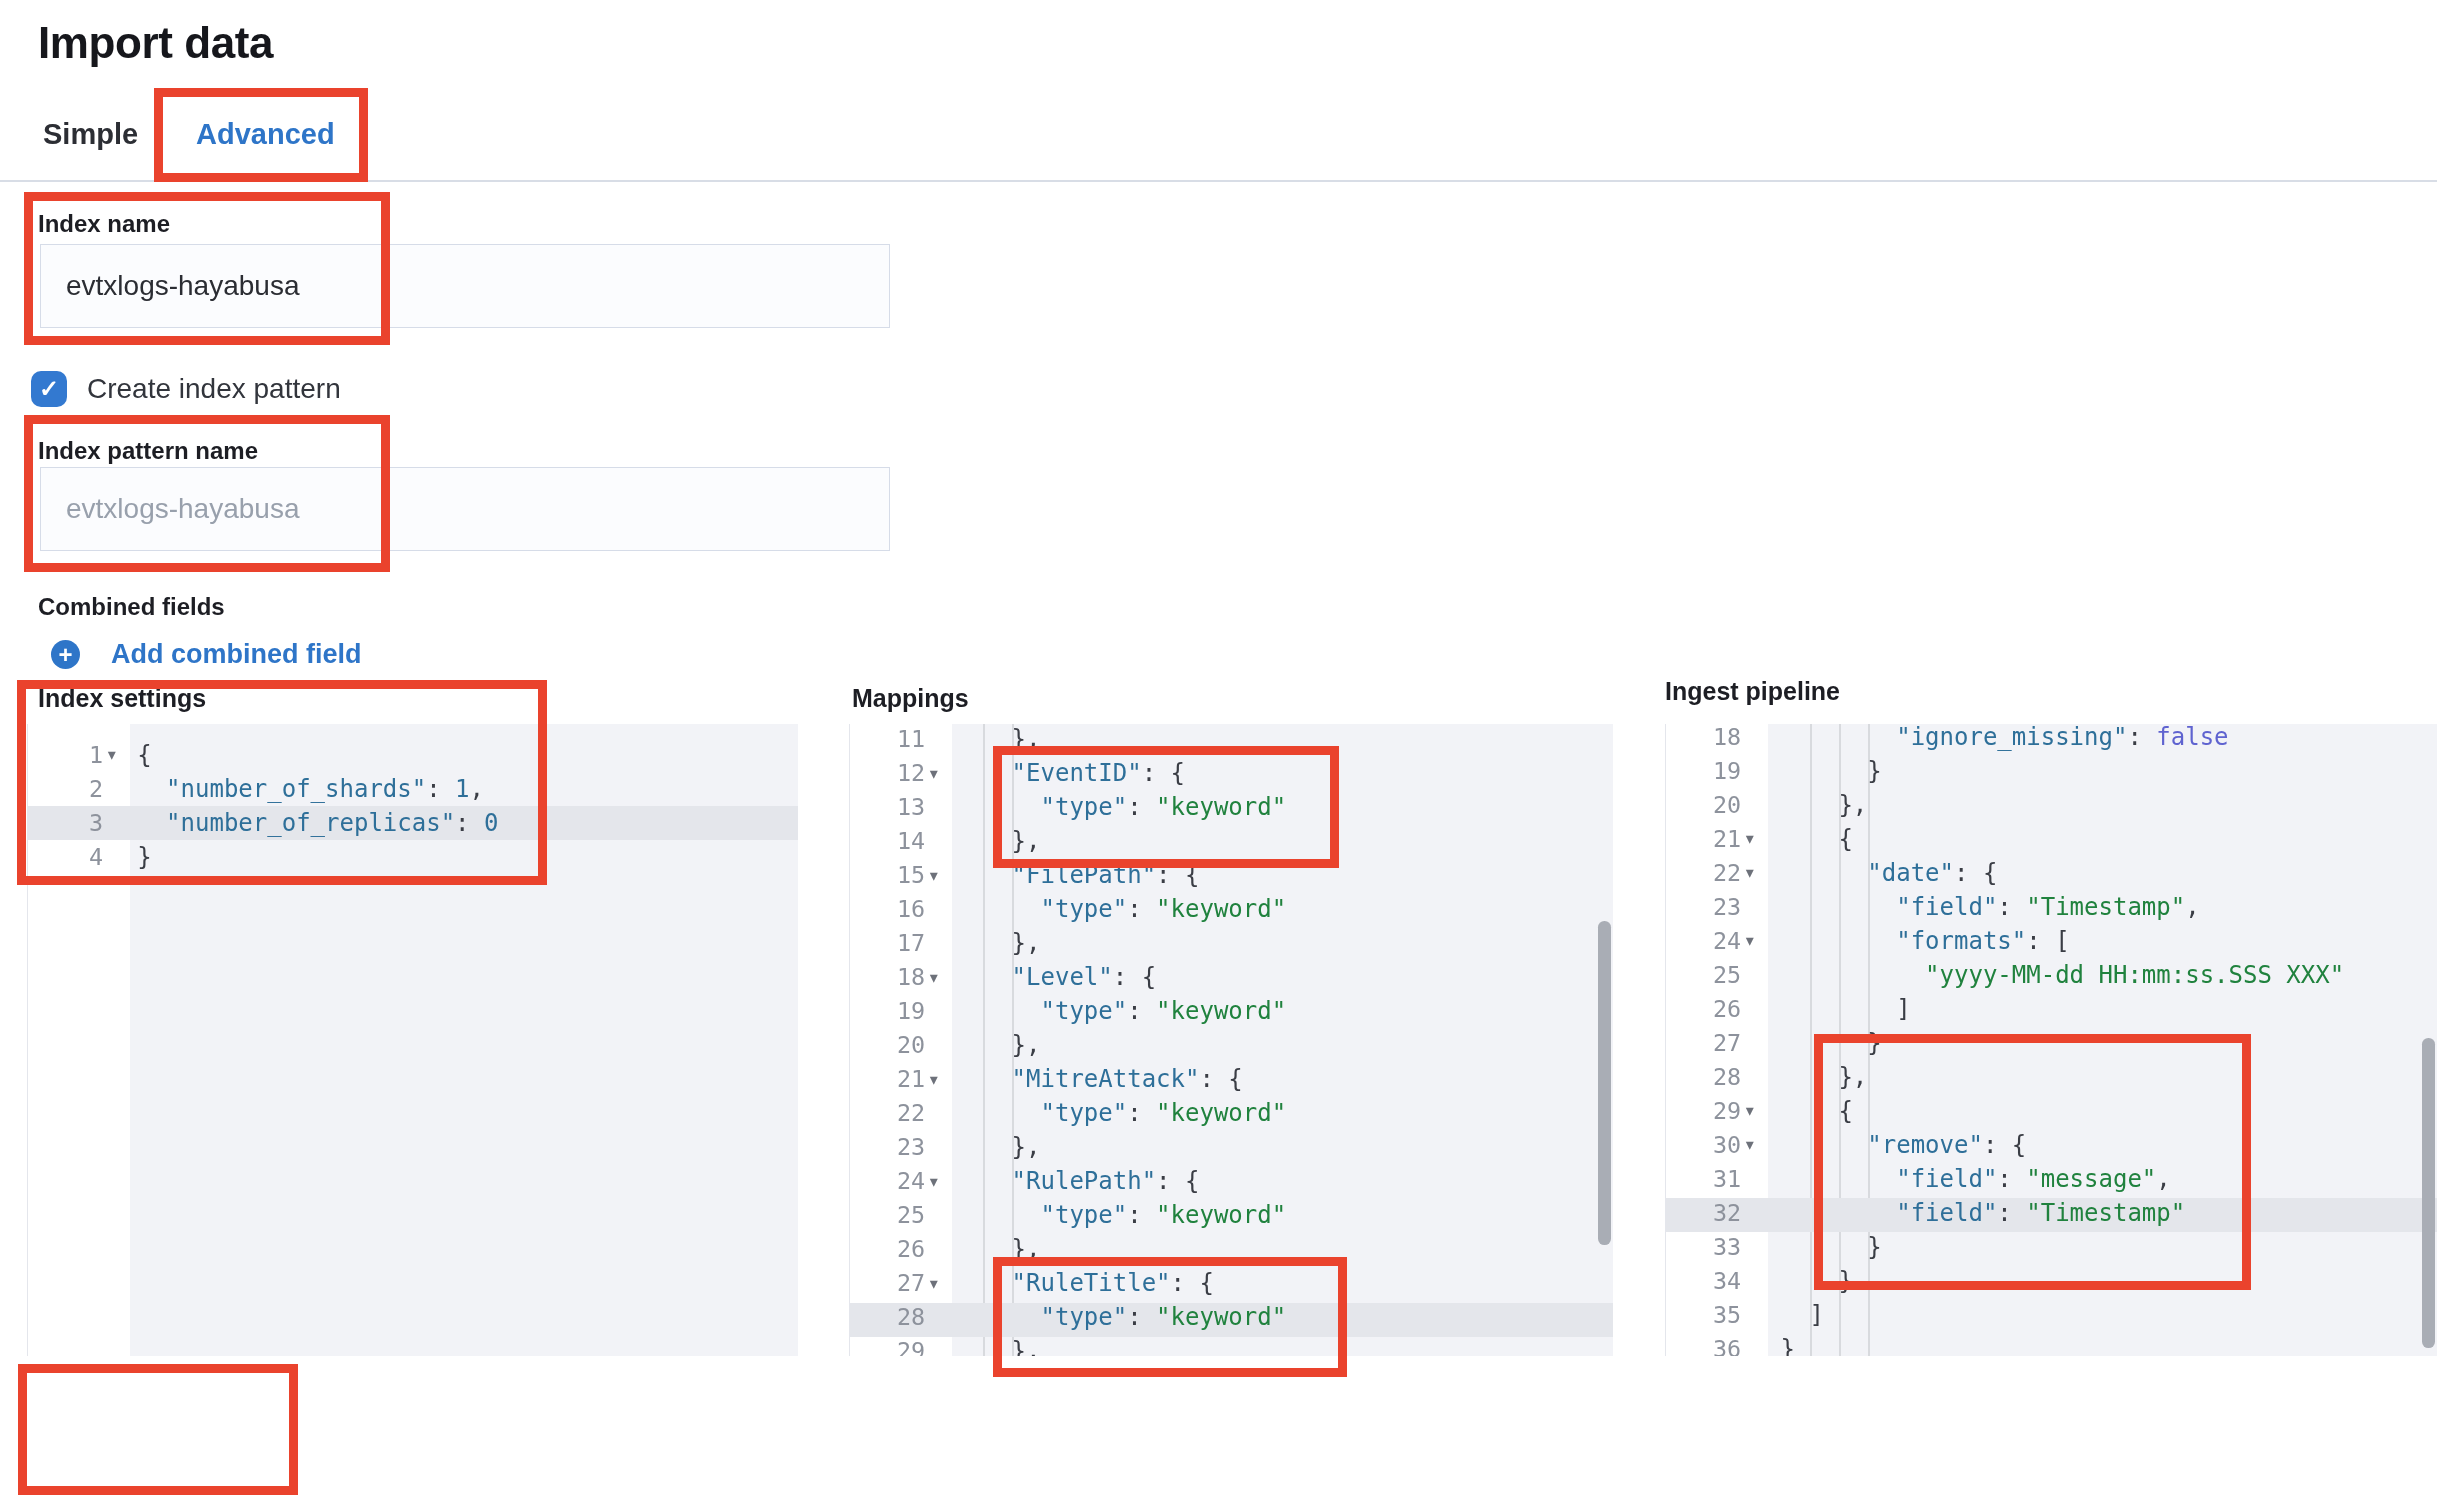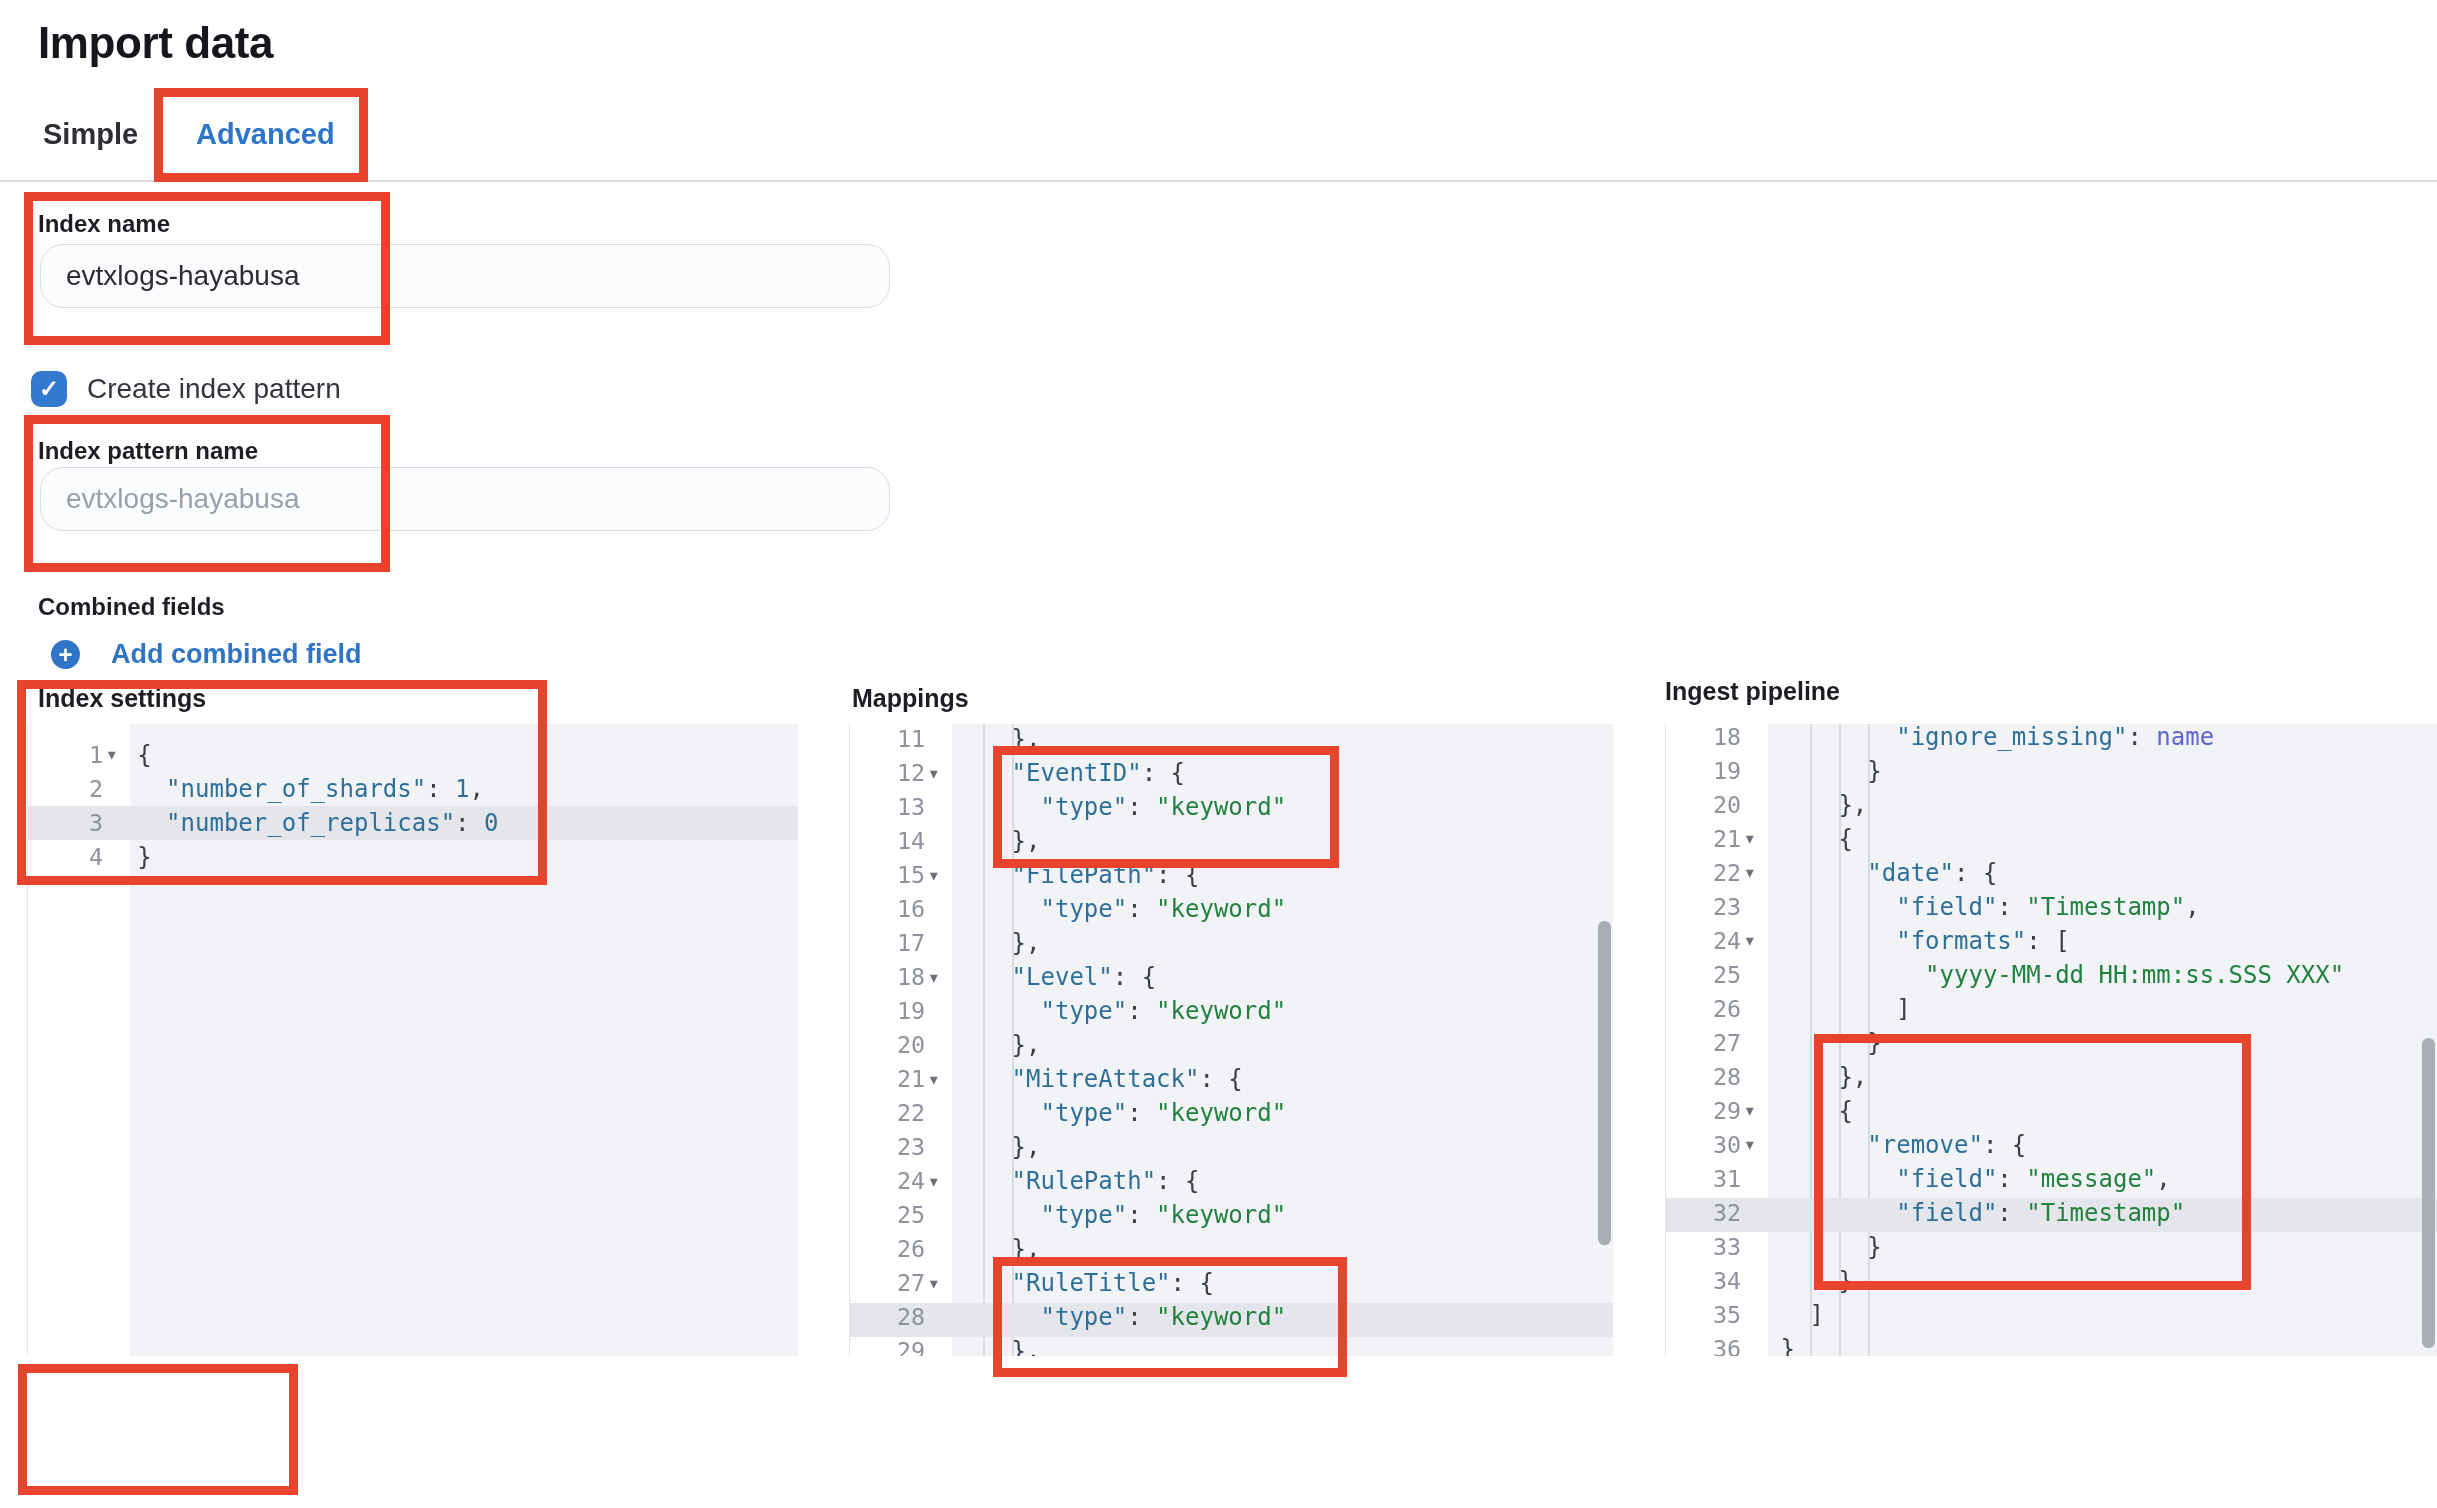--- a/index.html
+++ b/index.html
@@ -28,22 +28,22 @@
 
   .field-label{position:absolute;font-size:24px;font-weight:700;color:var(--label-dark);}
   .lbl-index-name{left:38px;top:210px;}
   .lbl-index-pattern{left:38px;top:437px;}
   .lbl-combined{left:38px;top:593px;}
   .lbl-editor{font-size:25px;}
   .lbl-settings{left:38px;top:684px;}
   .lbl-mappings{left:852px;top:684px;}
   .lbl-ingest{left:1665px;top:677px;}
 
-  .text-input{position:absolute;left:40px;width:850px;height:64px;border:1.8px solid var(--input-border);
-    border-radius:23px;background:var(--input-bg);font-family:"Liberation Sans",sans-serif;
+  .text-input{position:absolute;left:40px;width:850px;height:84px;border:1.8px solid var(--input-border);
+    border-radius:0;background:var(--input-bg);font-family:"Liberation Sans",sans-serif;
     font-size:28px;color:var(--text-dark);padding:0 25px;outline:none;}
   .text-input::placeholder{color:var(--placeholder-gray);}
   .input-index-name{top:244px;}
   .input-index-pattern{top:467px;}
 
   .checkbox-row{position:absolute;left:31px;top:371px;display:flex;align-items:center;cursor:pointer;}
   .checkbox{width:36px;height:36px;border-radius:10px;background:var(--checkbox-blue);
     display:flex;align-items:center;justify-content:center;}
   .checkbox .check{color:#fff;font-size:24px;font-weight:700;line-height:1;}
   .checkbox-label{margin-left:20px;font-size:28px;color:#32353c;}
@@ -354,21 +354,21 @@
           </div>
         </div>
       </div>
     <div class="codearea">
       <div class="guides">
           <div class="guide" style="left: 42px;"></div>
           <div class="guide" style="left: 71px;"></div>
           <div class="guide" style="left: 100px;"></div>
         </div>
         <div class="code-rows" style="margin-top: -4.5px; padding-left: 12.6px;">
-          <div class="crow"><span class="tk-p">        </span><span class="tk-k">"ignore_missing"</span><span class="tk-p">: </span><span class="tk-c">name</span></div>
+          <div class="crow"><span class="tk-p">        </span><span class="tk-k">"ignore_missing"</span><span class="tk-p">: </span><span class="tk-c">false</span></div>
           <div class="crow"><span class="tk-p">      }</span></div>
           <div class="crow"><span class="tk-p">    },</span></div>
           <div class="crow"><span class="tk-p">    {</span></div>
           <div class="crow"><span class="tk-p">      </span><span class="tk-k">"date"</span><span class="tk-p">: {</span></div>
           <div class="crow"><span class="tk-p">        </span><span class="tk-k">"field"</span><span class="tk-p">: </span><span class="tk-s">"Timestamp"</span><span class="tk-p">,</span></div>
           <div class="crow"><span class="tk-p">        </span><span class="tk-k">"formats"</span><span class="tk-p">: [</span></div>
           <div class="crow"><span class="tk-p">          </span><span class="tk-s">"yyyy-MM-dd HH:mm:ss.SSS XXX"</span></div>
           <div class="crow"><span class="tk-p">        ]</span></div>
           <div class="crow"><span class="tk-p">      }</span></div>
           <div class="crow"><span class="tk-p">    },</span></div>

